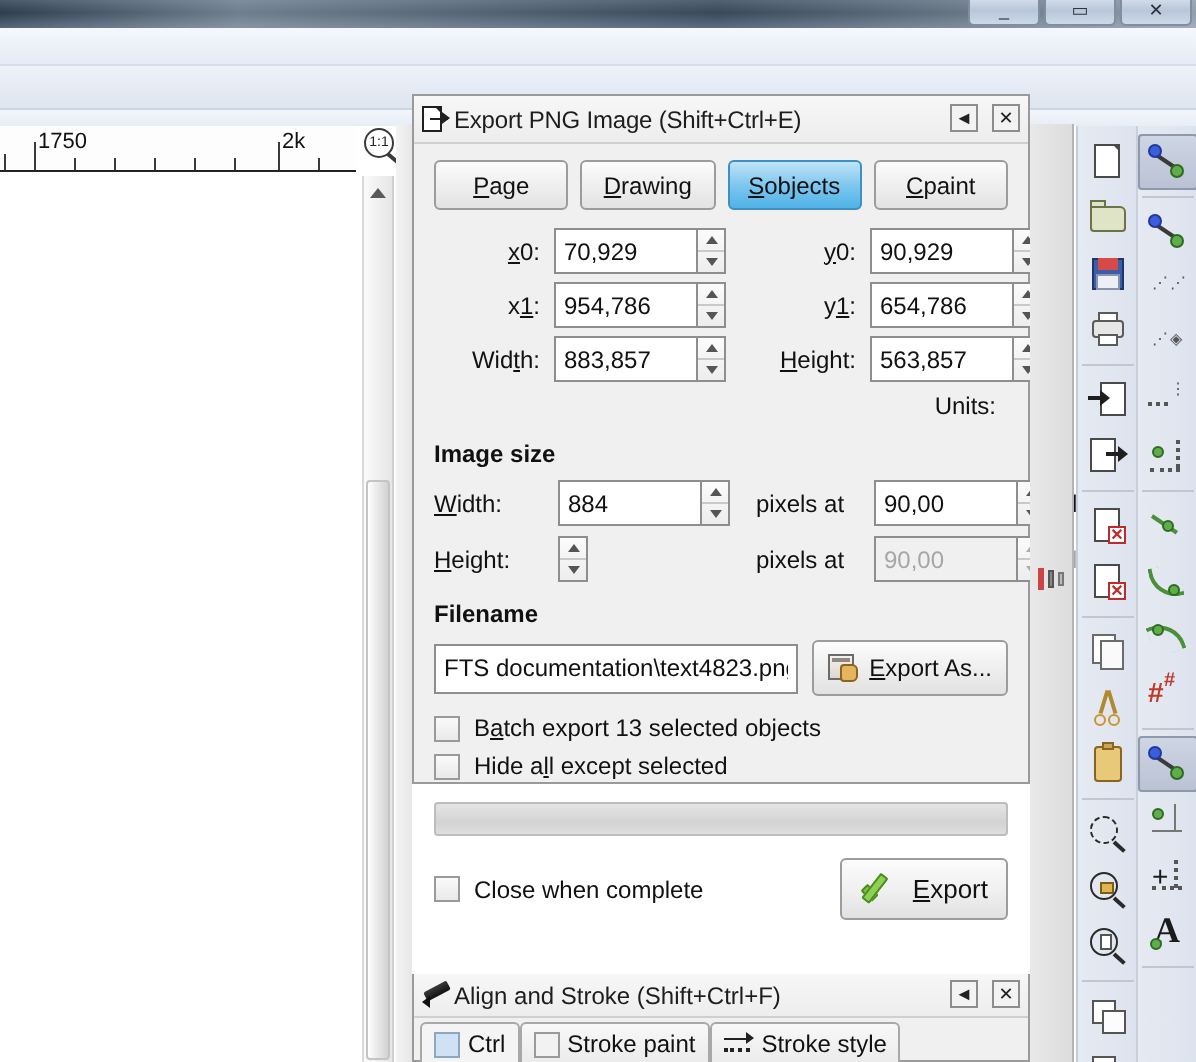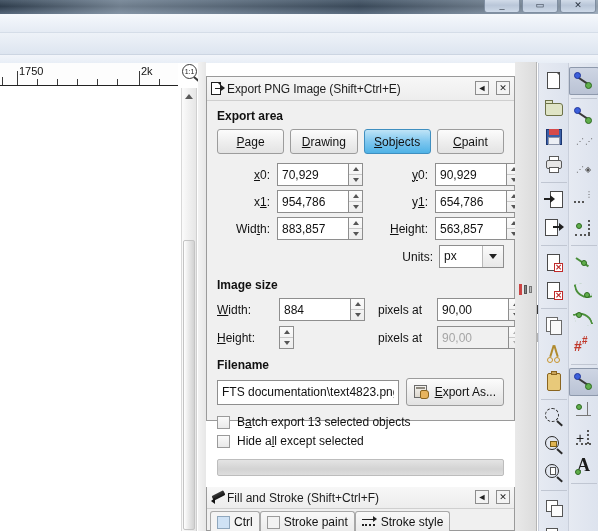--- a/index.html
+++ b/index.html
@@ -98,21 +98,21 @@
     border-bottom: 5px solid #5a5a5a;
   }
   .vscroll-thumb {
     position: absolute; left: 1px; top: 152px; width: 12px; height: 290px;
     background: linear-gradient(90deg,#ffffff 0%, #ececec 40%, #d2d2d2 100%);
     border: 1px solid #c4c4c4; border-radius: 2px;
   }
 
   
   .dock {
-    position: absolute; left: 206px; top: 76px; width: 309px; height: 345px;
+    position: absolute; left: 206px; top: 47px; width: 309px; height: 345px;
     background: #f0f0f0;
     border: 1px solid #9a9a9a;
   }
   .dock-title {
     position: relative; height: 24px;
     background: linear-gradient(180deg,#f7f7f7 0%, #ededed 100%);
     border-bottom: 1px solid #cfcfcf;
     display: flex; align-items: center; padding-left: 4px;
   }
   .dock-title .ttl {
@@ -455,21 +455,20 @@
       </span>
       <span class="ttl">Export PNG Image (Shift+Ctrl+E)</span>
       <span class="dock-btns">
         <span class="dbtn">◄</span>
         <span class="dbtn">✕</span>
       </span>
     </div>
 
     <div class="dock-body">
 
-      <div class="sect-title">Export area</div>
 
       <div class="area-row">
         <div class="area-btn">
             <span class="u">P</span>
             <span>age</span>
           </div>
         <div class="area-btn">
             <span class="u">D</span>
             <span>rawing</span>
           </div>
@@ -531,24 +530,20 @@
           <input readonly="" value="563,857" style="">
           <span class="btns">
               <i></i>
               <i></i>
             </span>
         </div>
       </div>
 
       <div class="units-row">
         <span class="lab">Units:</span>
-        <span class="combo">
-          <span class="val">px</span>
-          <span class="arrow"></span>
-        </span>
       </div>
 
       <div class="sect-title">Image size</div>
 
       <div class="img-grid">
         <div class="img-lab"><span class="u">W</span>idth:</div>
         <div class="spin">
           <input readonly="" value="884" style="">
           <span class="btns">
               <i></i>
@@ -620,21 +615,21 @@
 
     </div>
   </div>
 
   <div class="dock2">
     <div class="dock2-title">
       <span class="pen-ico">
           <span class="nib"></span>
           <span class="tip"></span>
         </span>
-      <span class="ttl" style="margin-left:2px;font-size:12px;color:#1d1d1d;">Fill and Stroke (Shift+Ctrl+F)</span>
+      <span class="ttl" style="margin-left:2px;font-size:12px;color:#1d1d1d;">Align and Stroke (Shift+Ctrl+F)</span>
       <span class="dock-btns" style="top:3px;">
         <span class="dbtn">◄</span>
         <span class="dbtn">✕</span>
       </span>
     </div>
     <div class="dock2-tabs">
       <div class="ftab active">
         <span class="sw-fill"></span>
         <span>Ctrl</span>
       </div>

